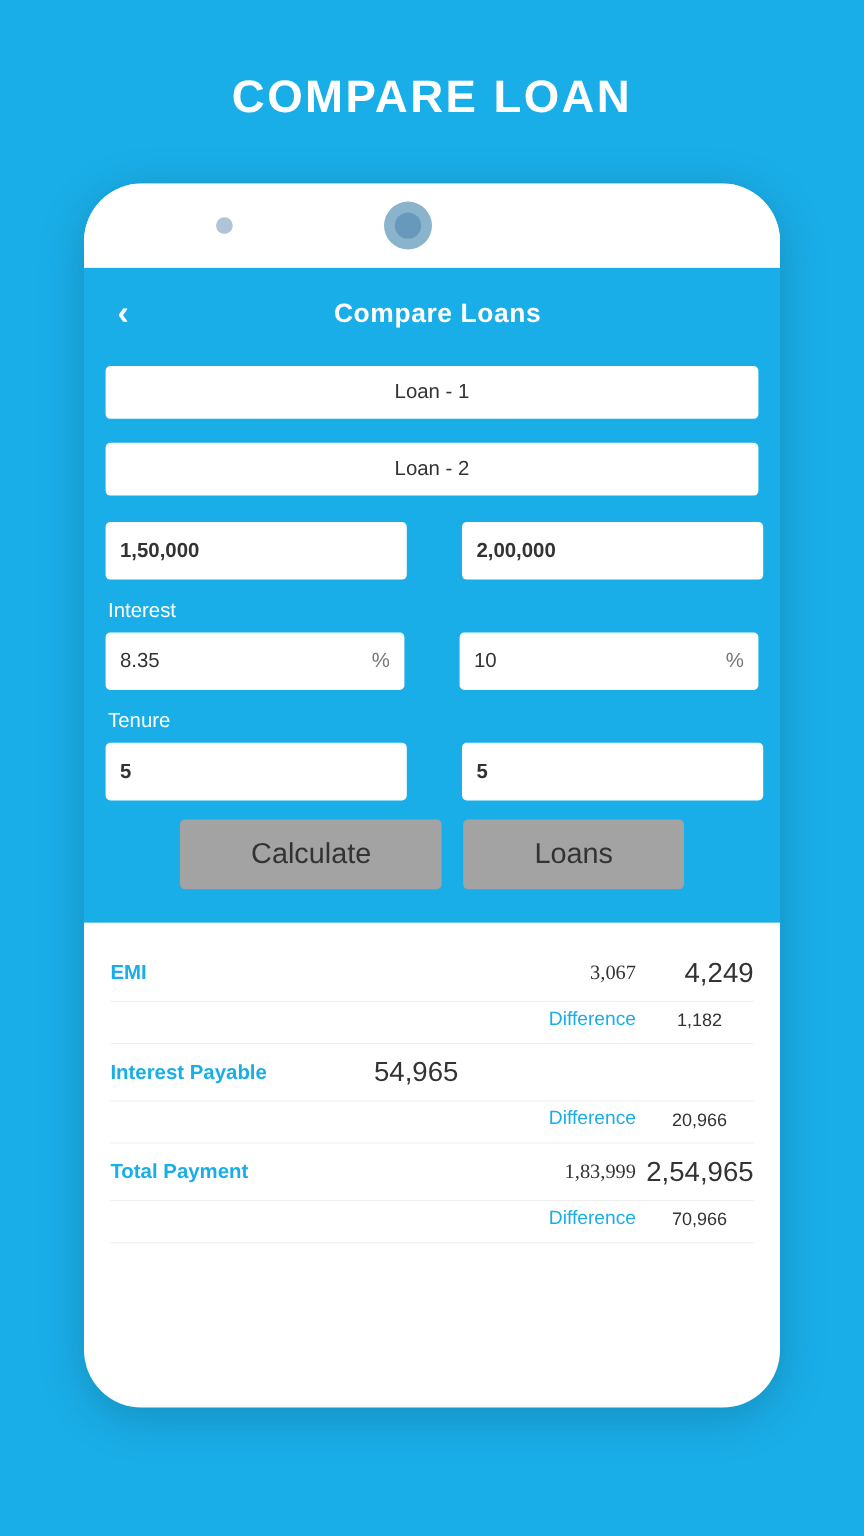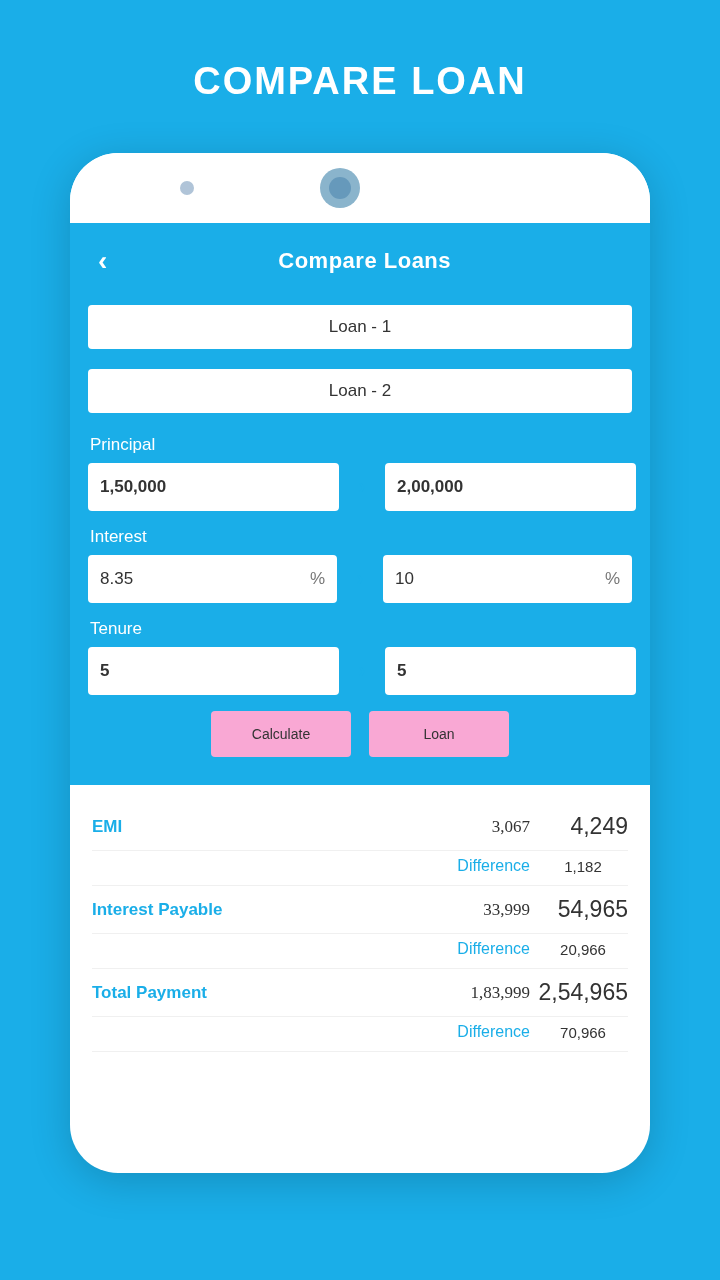--- a/index.html
+++ b/index.html
@@ -171,26 +171,26 @@
       text-align: center;
     }
     .btn-row {
       display: flex;
       justify-content: center;
       gap: 18px;
       margin-top: 16px;
       margin-bottom: 4px;
     }
     .calc-btn {
-      background: #f9a8d4;
+      background: #a3a3a3;
       color: #333;
       border: none;
       border-radius: 4px;
-      padding: 15px 40px;
-      font-size: 14px;
+      padding: 15px 59px;
+      font-size: 24px;
       font-weight: 500;
       cursor: pointer;
       min-width: 140px;
     }
     .results-section {
       background: white;
       padding: 18px 22px 14px 22px;
     }
     .result-row {
       display: flex;
@@ -258,21 +258,20 @@
     <div class="app-header">
       <div class="back-btn">‹</div>
       <div class="app-header-title">Compare Loans</div>
     </div>
 
     <div class="loan-tabs">
       <button class="loan-tab">Loan - 1</button>
       <button class="loan-tab">Loan - 2</button>
     </div>
 
-    <div class="field-label">Principal</div>
     <div class="input-row">
       <input class="input-box" type="text" value="1,50,000" style="">
       <span class="arrow-icon">›</span>
       <input class="input-box" type="text" value="2,00,000" style="">
     </div>
 
     <div class="field-label">Interest</div>
     <div class="input-row">
       <div class="input-box-with-suffix">
         <input type="text" value="8.35" style="">
@@ -287,39 +286,38 @@
 
     <div class="field-label">Tenure</div>
     <div class="input-row">
       <input class="input-box" type="text" value="5" style="">
       <span class="arrow-icon">›</span>
       <input class="input-box" type="text" value="5" style="">
     </div>
 
     <div class="btn-row">
       <button class="calc-btn">Calculate</button>
-      <button class="calc-btn">Loan</button>
+      <button class="calc-btn">Loans</button>
     </div>
   </div>
 
   <div class="results-section">
 
     <div class="result-row">
       <span class="result-label">EMI</span>
       <span class="result-val1">3,067</span>
       <span class="result-val2">4,249</span>
     </div>
     <div class="diff-row">
       <span class="diff-label">Difference</span>
       <span class="diff-val">1,182</span>
     </div>
 
     <div class="result-row">
       <span class="result-label">Interest Payable</span>
-      <span class="result-val1">33,999</span>
       <span class="result-val2">54,965</span>
     </div>
     <div class="diff-row">
       <span class="diff-label">Difference</span>
       <span class="diff-val">20,966</span>
     </div>
 
     <div class="result-row">
       <span class="result-label">Total Payment</span>
       <span class="result-val1">1,83,999</span>

